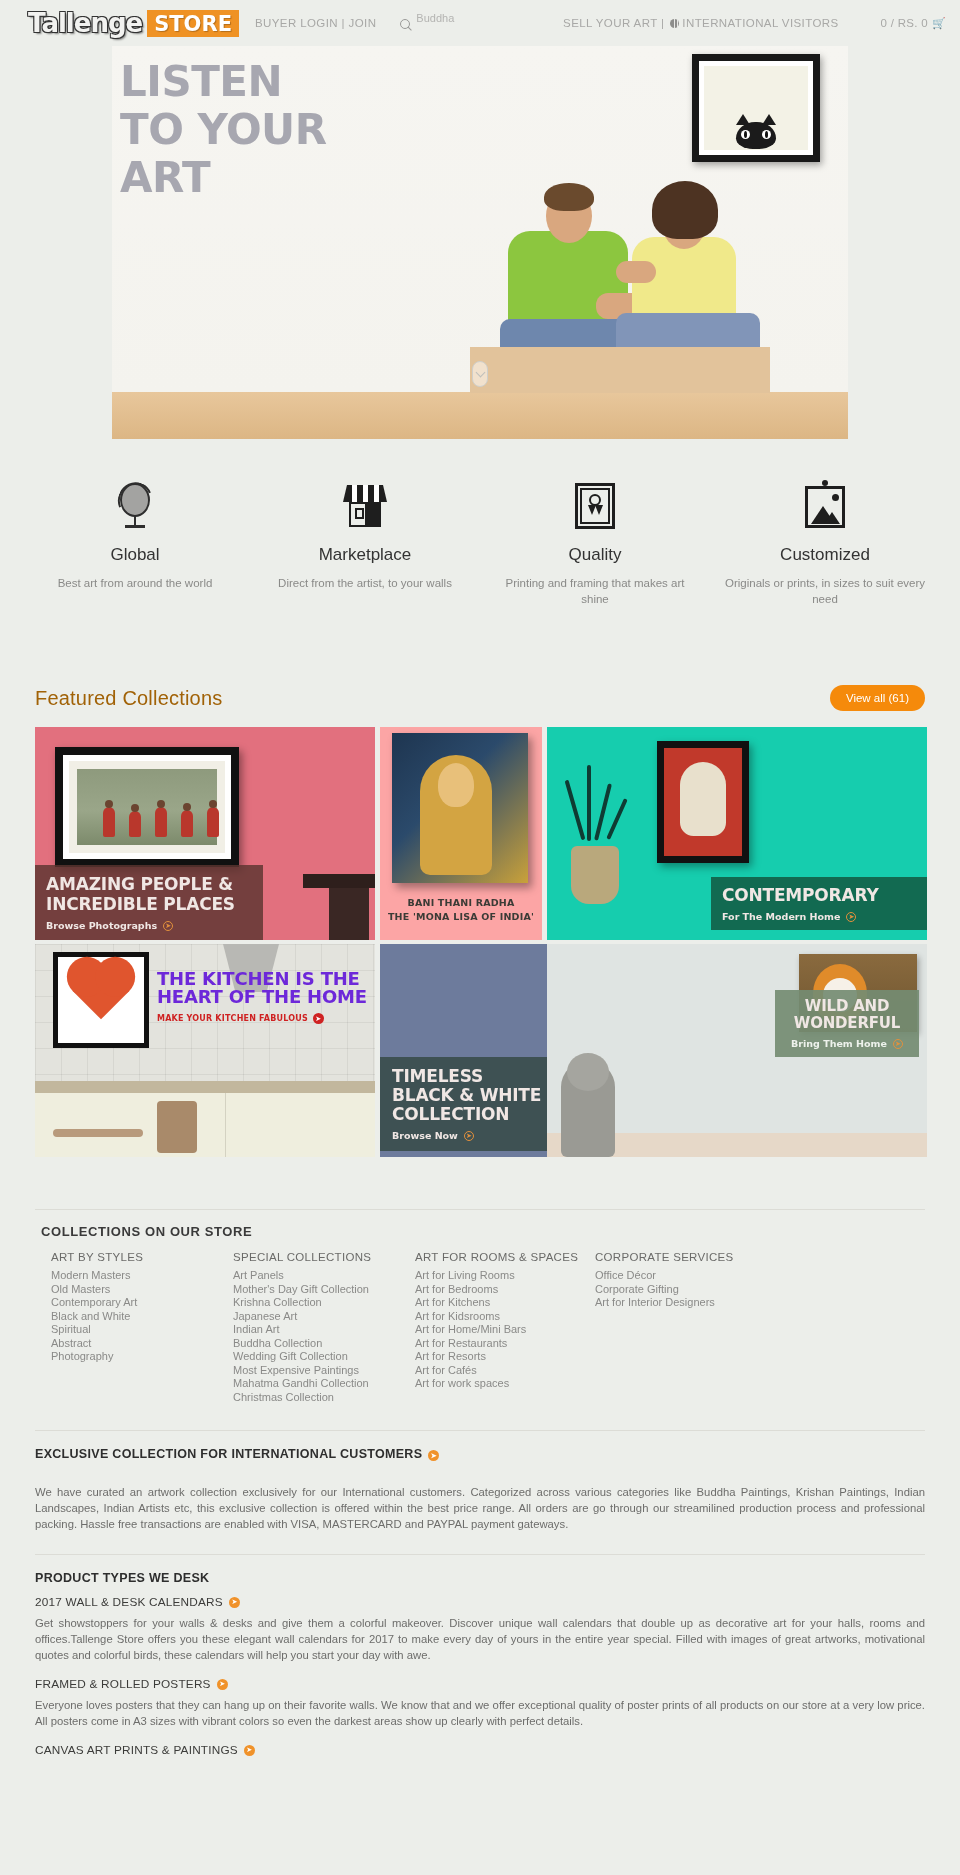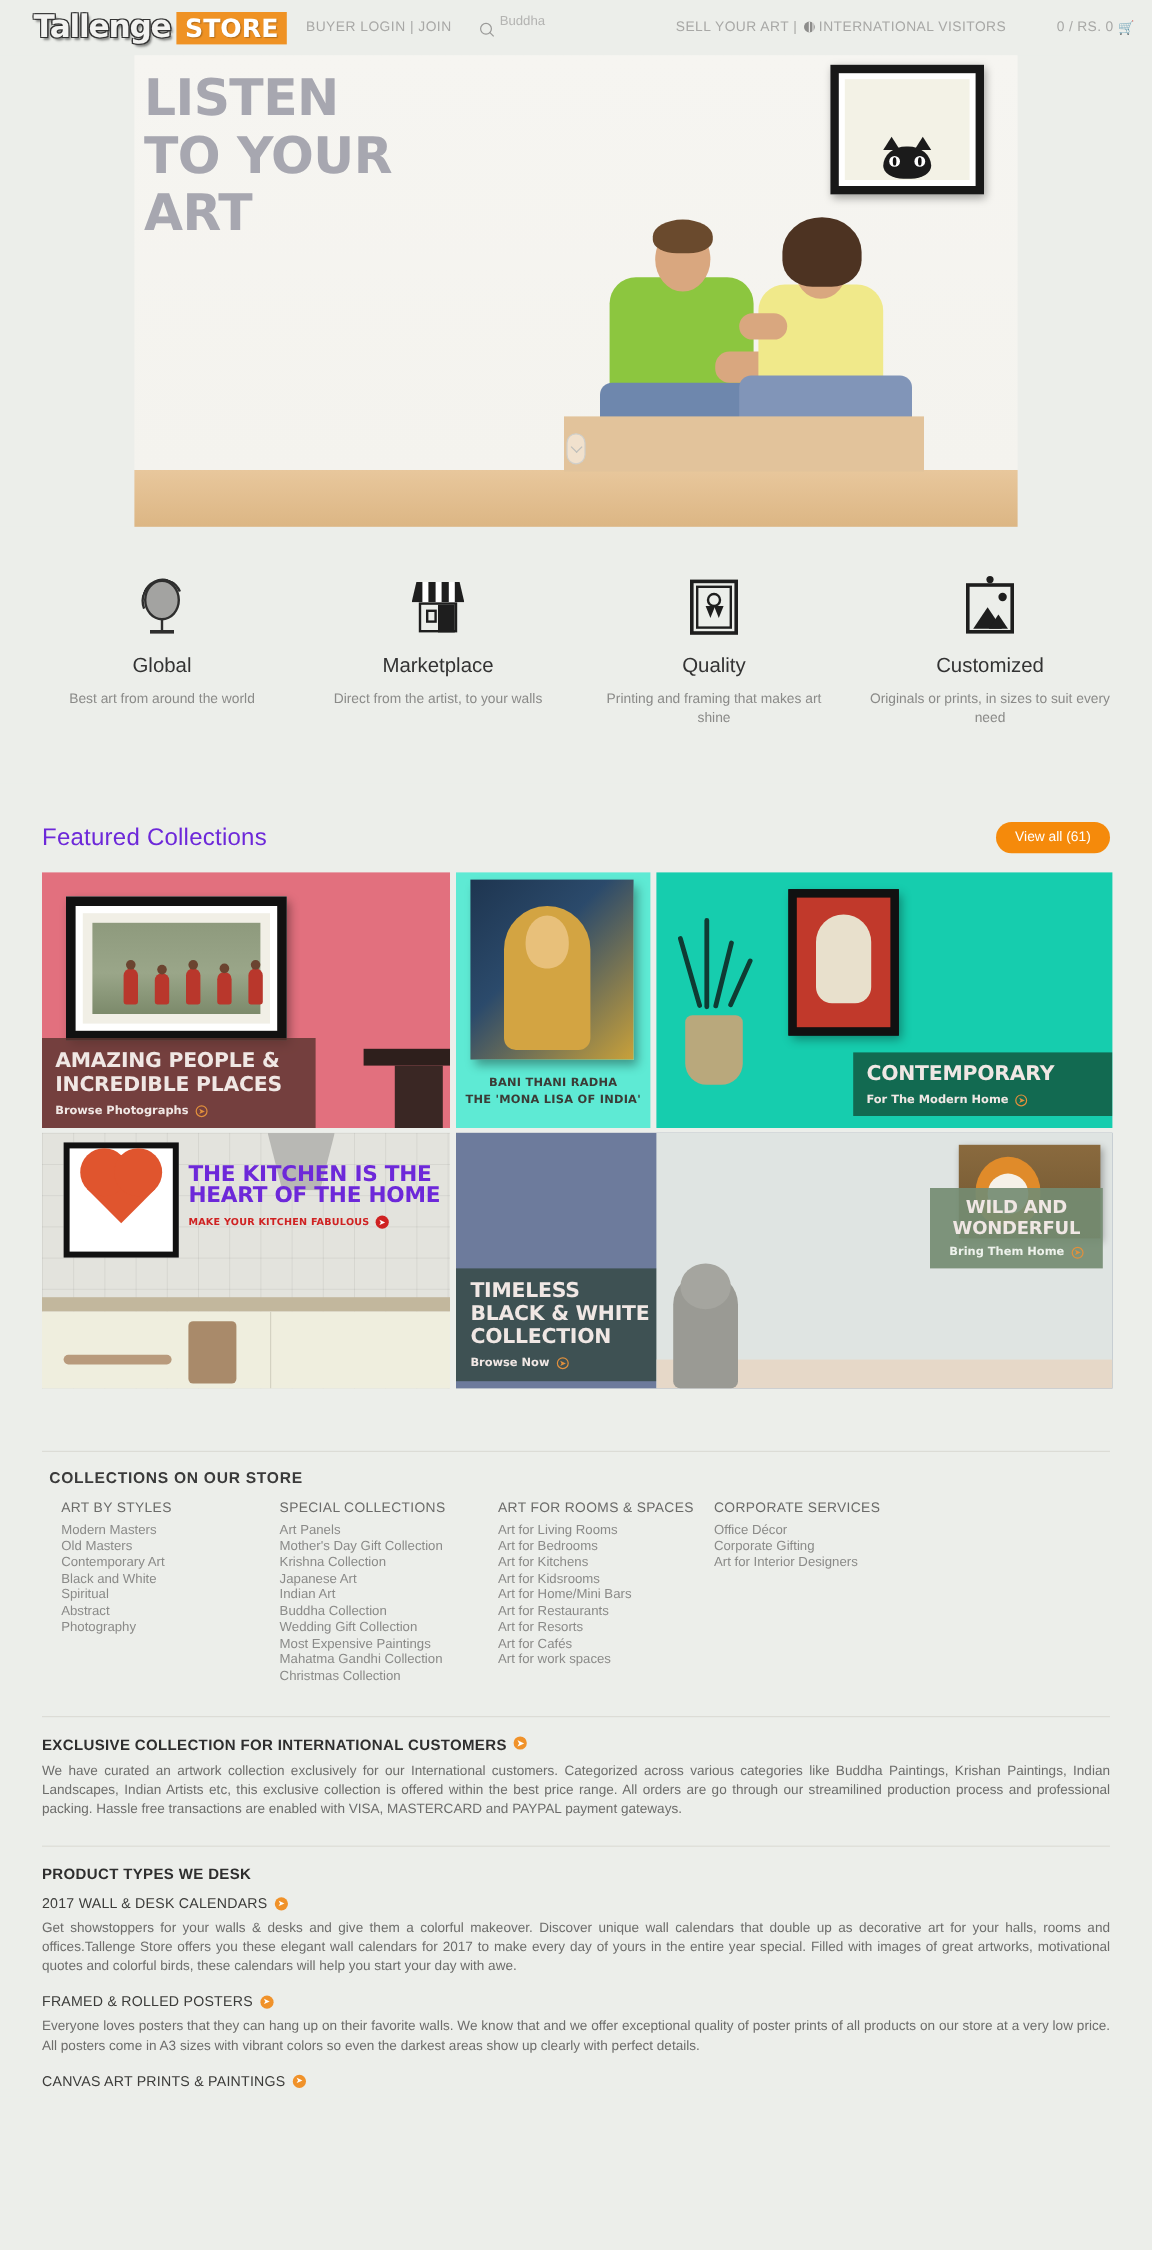--- a/index.html
+++ b/index.html
@@ -241,21 +241,21 @@
   .ic-cust .sun { position:absolute; right:9px; top:11px; width:7px;height:7px;border-radius:50%;background:#1e1e1e;}
   .ic-cust .hook { position:absolute; left:20px; top:-3px; width:6px; height:6px; border-radius:50%; background:#1e1e1e; }
 
   
   .fc-section { background: #eceeea; padding: 10px 0 0 0; }
   .fc-head {
     width: 890px; margin: 0 auto;
     display:flex; align-items:center; justify-content:space-between;
     padding: 22px 0 16px 0;
   }
-  .fc-title { font-size: 20px; color: #6d28d9; font-weight: normal; letter-spacing:.2px; }
+  .fc-title { font-size: 20px; color: #a16207; font-weight: normal; letter-spacing:.2px; }
   .btn-viewall {
     background:#f58a0b; color:#fff; border:none; border-radius:14px;
     font-size:11.5px; padding:7px 16px; cursor:pointer;
     font-family:"Liberation Sans", sans-serif;
   }
   .fc-grid {
     width: 890px; margin: 0 auto;
     display: grid;
     grid-template-columns: 340px 162px 380px;
     grid-auto-rows: 213px;
@@ -295,21 +295,21 @@
     margin-top:6px; font-size:9.5px; font-weight:bold; color:#f0e7e4;
     font-family:"DejaVu Sans", sans-serif;
     display:flex; align-items:center;
   }
   .arrow-c {
     display:inline-flex; align-items:center; justify-content:center;
     width:10px; height:10px; border-radius:50%;
     border:1px solid #e2903c; color:#e2903c; font-size:7px; margin-left:6px;
   }
 
-  .t-bani { background:#5eead4; grid-column: 2; grid-row: 1; }
+  .t-bani { background:#fca5a5; grid-column: 2; grid-row: 1; }
   .t-bani .canvas {
     position:absolute; left:12px; top:6px; width:136px; height:150px;
     background: linear-gradient(135deg,#1e3550 0%, #2b4a6b 40%, #c9a13a 100%);
     box-shadow: 4px 5px 8px rgba(0,0,0,.35);
   }
   .t-bani .figure {
     position:absolute; left:28px; top:22px; width:72px; height:120px;
     background:#d3a442; border-radius:36px 36px 10px 10px;
   }
   .t-bani .face {
@@ -438,21 +438,21 @@
     font-size: 11.5px; color:#6b6b69; font-weight: normal; letter-spacing:.3px;
     margin-bottom: 6px;
   }
   .col ul { list-style:none; }
   .col li { font-size: 11px; color:#8a8a88; line-height:13.5px; cursor:pointer; }
 
   .txtsec { padding-top: 26px; }
   .txtsec .divider { margin-bottom: 16px; }
   .txt-h {
     font-size: 12.5px; color:#2e2e2e; font-weight:600; letter-spacing:.3px;
-    display:flex; align-items:flex-start; margin-bottom: 7px;
+    display:flex; align-items:flex-end; margin-bottom: 23px;
   }
   .arrow-o { display:inline-flex;align-items:center;justify-content:center;
     width:11px;height:11px;border-radius:50%;background:#f0922a;color:#fff;font-size:7px;margin-left:6px; }
   .txt-p {
     font-size: 11.3px; color:#6d6d6b; line-height:16px; text-align:justify;
     margin-bottom: 14px;
   }
   .txt-h2 {
     font-size: 12.5px; color:#2e2e2e; font-weight:600; letter-spacing:.3px;
     margin-bottom: 10px;

